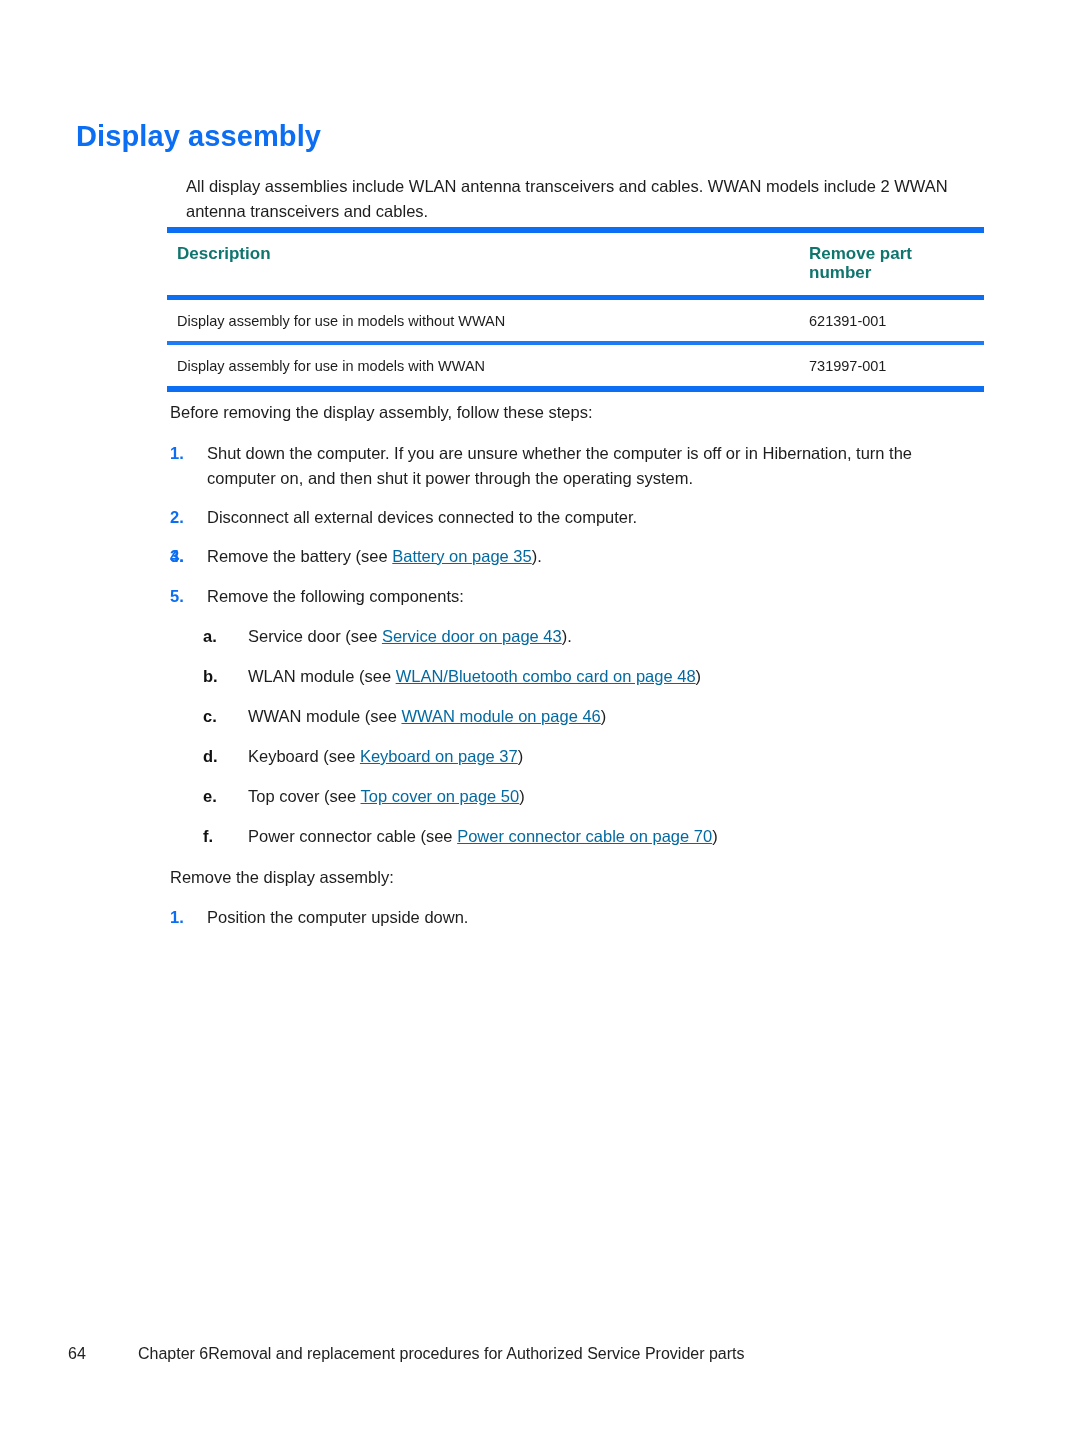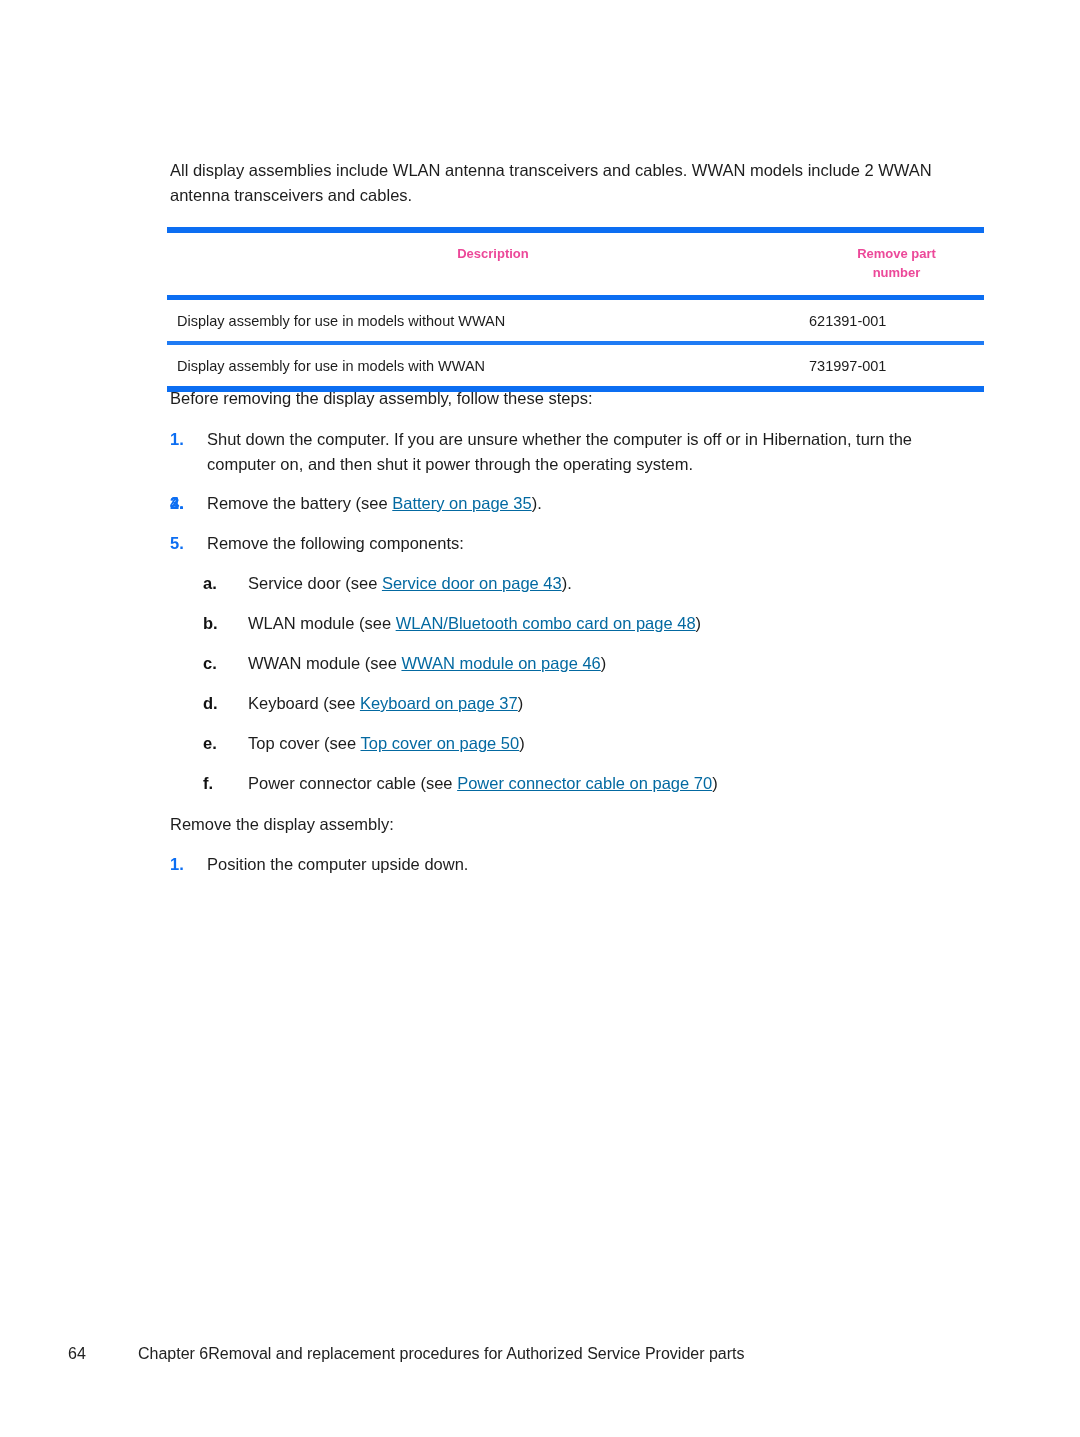--- a/index.html
+++ b/index.html
@@ -39,21 +39,21 @@
     left: 170px;
     top: 158px;
     width: 814px;
   }
 
   .intro-para {
     font-size: 16.5px;
     line-height: 25px;
     color: #1d1d1d;
     width: 790px;
-    margin: 0;
+    margin: 16px;
   }
 
   
   .parts-table {
     position: absolute;
     left: 167px;
     top: 227px;
     width: 817px;
     border-collapse: collapse;
     font-size: 13.5px;
@@ -77,26 +77,25 @@
     font-size: 0;
   }
   .parts-table .rule-bottom {
     height: 4px;
     background: #0c6ef2;
     line-height: 0;
     font-size: 0;
   }
   .thead-cell {
     font-weight: bold;
-    font-size: 13px;
-    color: #ec4899;
+    font-size: 17px;
+    color: #0f766e;
     padding: 11px 0 13px 10px;
     vertical-align: top;
     line-height: 19px;
-    text-align: center;
   }
   .thead-cell.spare {
     padding-left: 0;
     width: 175px;
   }
   .tbody-cell {
     font-size: 14.5px;
     color: #1d1d1d;
     padding: 12px 0 10px 10px;
     vertical-align: top;
@@ -177,20 +176,21 @@
   }
   .footer .chap {
     display: inline-block;
   }
 </style>
 </head>
 <body>
 
 <div class="page">
 
+  <h1 class="section-heading">Display assembly</h1>
 
   <div class="content">
     <p class="intro-para">All display assemblies include WLAN antenna transceivers and cables. WWAN models include 2 WWAN antenna transceivers and cables.</p>
   </div>
 
   <table class="parts-table">
     <tbody>
       <tr>
         <td class="rule-top" colspan="2"></td>
       </tr>
@@ -214,33 +214,34 @@
       <tr>
         <td class="tbody-cell">Display assembly for use in models with WWAN</td>
         <td class="tbody-cell spare">731997-001</td>
       </tr>
       <tr>
         <td class="rule-bottom" colspan="2"></td>
       </tr>
     </tbody>
   </table>
 
-  <div class="body-block" style="top: 386px;">
+  <div class="body-block" style="top: 400px;">
 
     <div class="plain-line">Before removing the display assembly, follow these steps:</div>
 
     <ol class="steps">
 
       <li class="step" style="margin-top: 16px;">
         <span class="marker">1.</span>
         <span>Shut down the computer. If you are unsure whether the computer is off or in Hibernation, turn the computer on, and then shut it power through the operating system.</span>
       </li>
 
       <li class="step" style="margin-top: 14px;">
         <span class="marker">2.</span>
+        <span>Disconnect all external devices connected to the computer.</span>
       </li>
 
       <li class="step" style="margin-top: 14px;">
         <span class="marker">3.</span>
       </li>
 
       <li class="step" style="margin-top: 14px;">
         <span class="marker">4.</span>
         <span>Remove the battery (see </span><a class="xref" href="#">Battery on page 35</a><span>).</span>
       </li>

